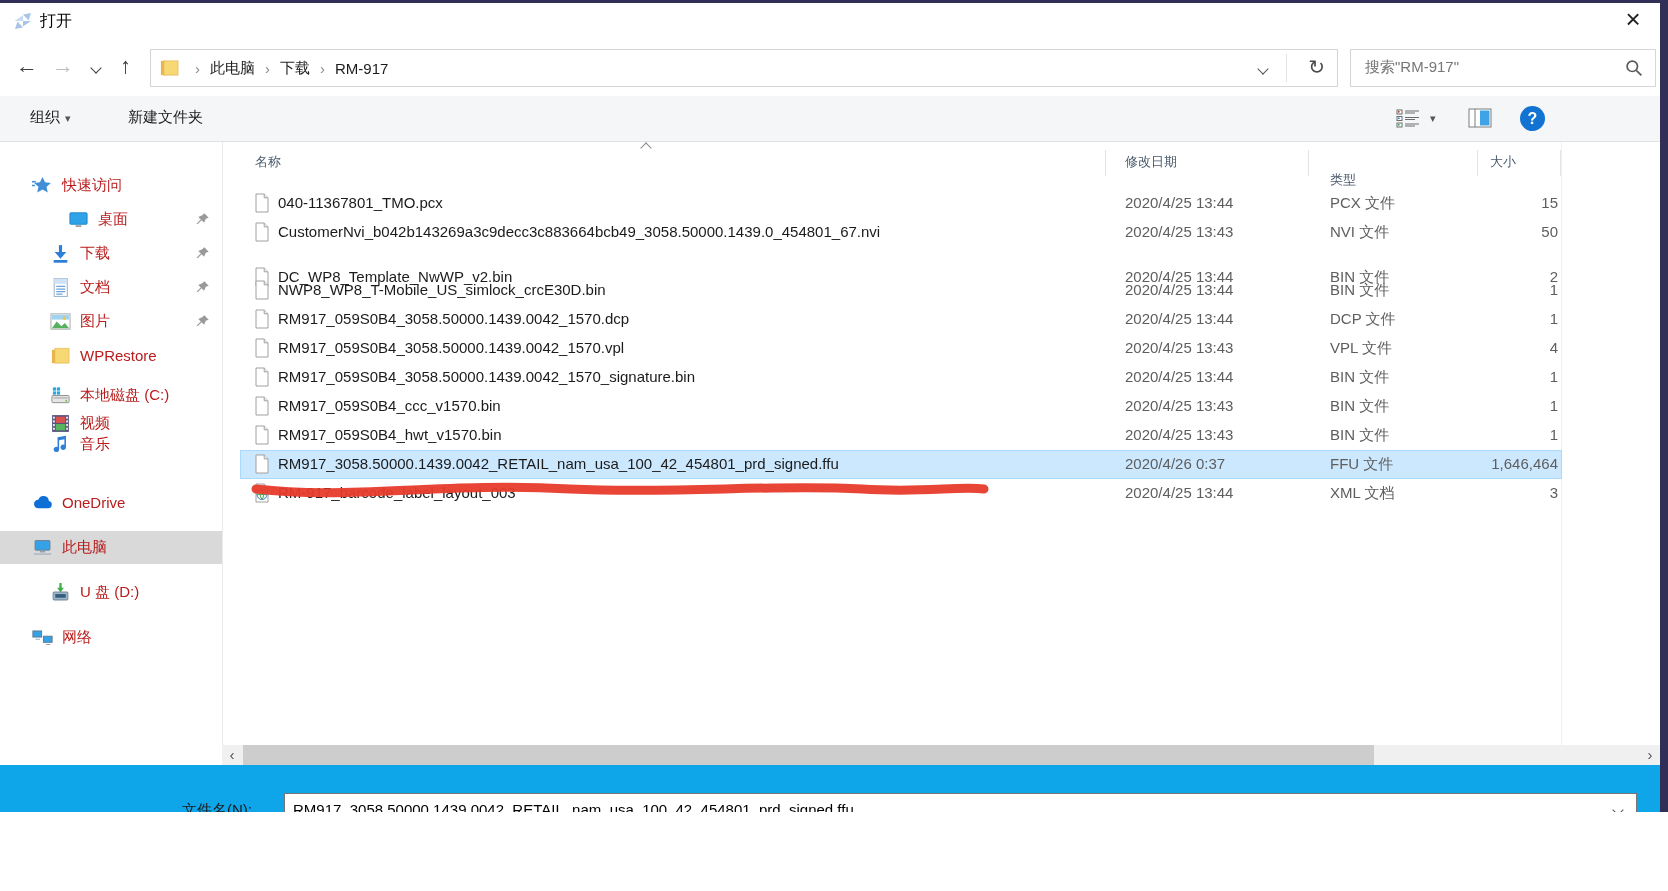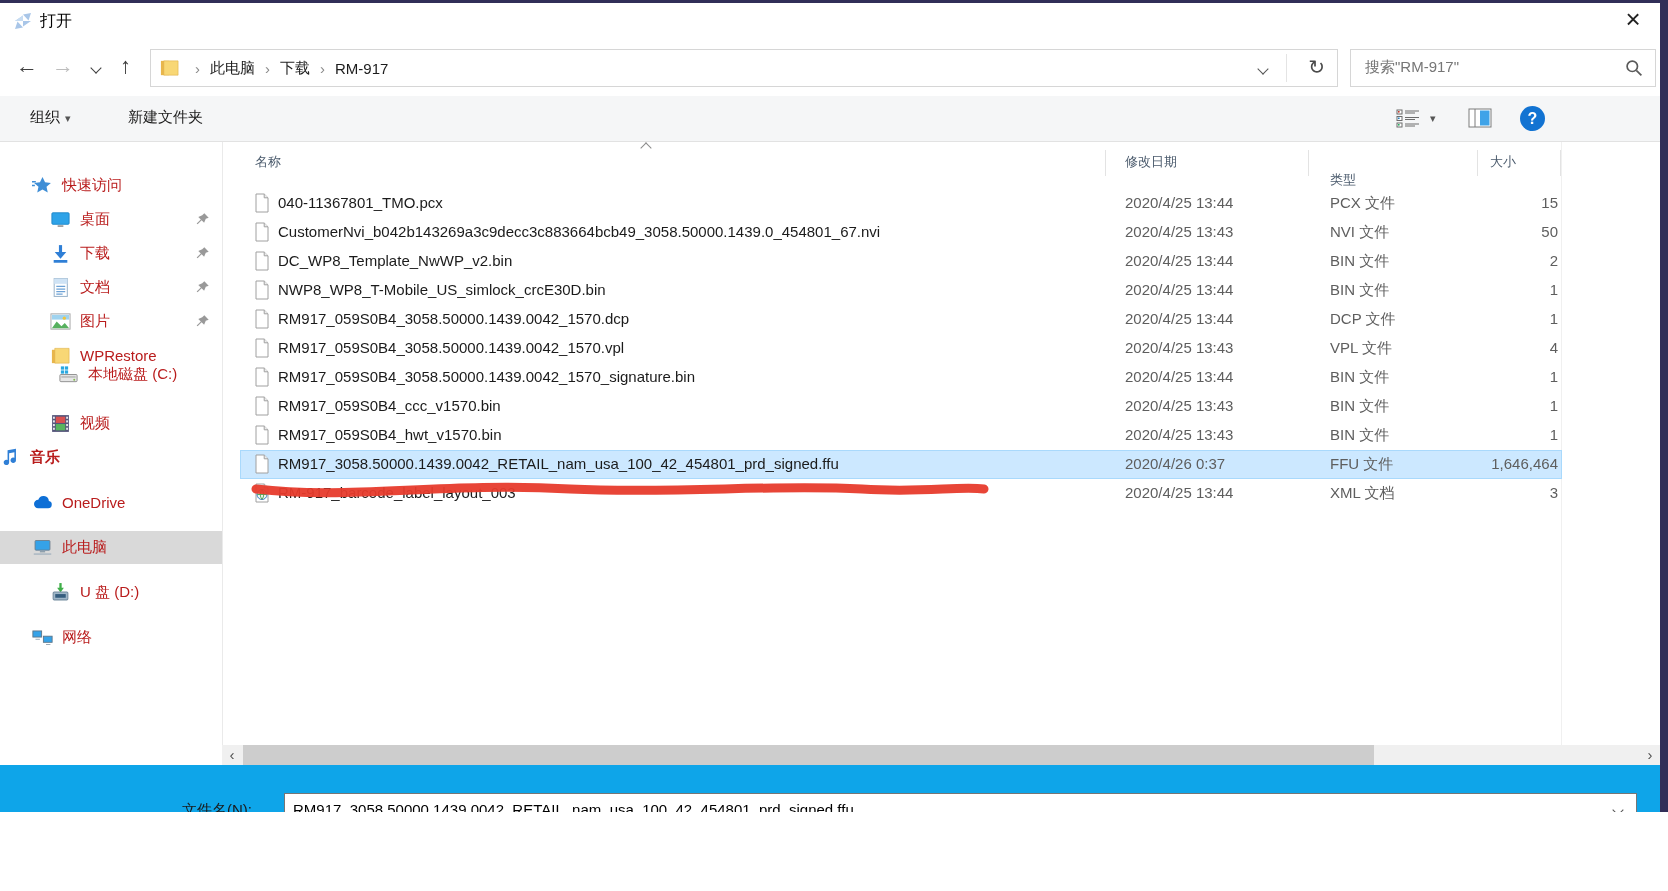--- a/index.html
+++ b/index.html
@@ -200,21 +200,21 @@
     <div class="sidebar" id="sidebar">
         <div class="side-item" style="top: 27px; padding-left: 32px;">
           <span class="side-icon">
             <svg viewBox="0 0 22 20">
               <path d="M11 1l2.7 5.7 6.1.6-4.6 4.1 1.3 6-5.5-3.1-5.5 3.1 1.3-6-4.6-4.1 6.1-.6z" fill="#3f8ed6"></path>
               <path d="M0 6h4M0 10h3" stroke="#3f8ed6" stroke-width="1.6"></path>
             </svg>
           </span>
           <span>快速访问</span>
         </div>
-        <div class="side-item" style="top: 61px; padding-left: 50px;">
+        <div class="side-item" style="top: 61px; padding-left: 68px;">
           <span class="side-icon">
             <svg viewBox="0 0 22 20">
               <rect x="2" y="3" width="18" height="12" rx="1" fill="#2ea3e8" stroke="#2188c9"></rect>
               <rect x="8" y="16" width="6" height="1.8" fill="#9b9b9b"></rect>
             </svg>
           </span>
           <span>桌面</span>
           <span class="side-pin"><svg viewBox="0 0 16 16">
               <path d="M10.3 1.3l4.4 4.4-2.9 1.1-1.7 3.9-2.5-2.5-4 4.1-.9-.9 4.1-4-2.5-2.5 3.9-1.7z" fill="#8f8f8f"></path>
             </svg></span>
@@ -261,21 +261,21 @@
         </div>
         <div class="side-item" style="top: 197px; padding-left: 50px;">
           <span class="side-icon">
             <svg viewBox="0 0 22 20">
               <path d="M2 4h8v14H2z" fill="#e8b64c"></path>
               <path d="M5 2.5h15v15.5H5z" fill="#f8d775" stroke="#dfae44" stroke-width=".6"></path>
             </svg>
           </span>
           <span>WPRestore</span>
         </div>
-        <div class="side-item" style="top: 216px; padding-left: 50px; margin-left: 8px;">
+        <div class="side-item" style="top: 237px; padding-left: 50px;">
           <span class="side-icon">
             <svg viewBox="0 0 22 20">
               <rect x="2" y="10" width="18" height="7.5" rx="1" fill="#e6e6e6" stroke="#8f8f8f"></rect>
               <rect x="3.5" y="11.5" width="15" height="2" fill="#bfbfbf"></rect>
               <circle cx="17" cy="15.5" r="1" fill="#7fba4a"></circle>
               <rect x="3" y="1.5" width="3.4" height="3.4" fill="#29a8e0"></rect>
               <rect x="7.2" y="1.5" width="3.4" height="3.4" fill="#29a8e0"></rect>
               <rect x="3" y="5.7" width="3.4" height="3.4" fill="#29a8e0"></rect>
               <rect x="7.2" y="5.7" width="3.4" height="3.4" fill="#29a8e0"></rect>
             </svg>
@@ -295,21 +295,21 @@
                 <rect x="3" y="14" width="1.5" height="2"></rect>
                 <rect x="15.5" y="3.5" width="1.5" height="2"></rect>
                 <rect x="15.5" y="7" width="1.5" height="2"></rect>
                 <rect x="15.5" y="10.5" width="1.5" height="2"></rect>
                 <rect x="15.5" y="14" width="1.5" height="2"></rect>
               </g>
             </svg>
           </span>
           <span>视频</span>
         </div>
-        <div class="side-item" style="top: 299px;  font-weight: bold;">
+        <div class="side-item" style="top: 286px; padding-left: 50px;">
           <span class="side-icon">
             <svg viewBox="0 0 20 20">
               <path d="M7.2 3.2l8-1.6v10.9a2.6 2.6 0 11-1.5-2.3V5l-5 1v8.6a2.6 2.6 0 11-1.5-2.3z" fill="#2f7fd6"></path>
             </svg>
           </span>
           <span>音乐</span>
         </div>
         <div class="side-item" style="top: 344px; padding-left: 32px;">
           <span class="side-icon">
             <svg viewBox="0 0 24 16">
@@ -379,21 +379,21 @@
         <div class="frow" style="top: 29px;">
           <span class="f-icon"><svg viewBox="0 0 16 20">
               <path d="M2 1h8.2L14 4.8V19H2z" fill="#fff" stroke="#a0a0a0"></path>
               <path d="M10.2 1v3.8H14" fill="#ededed" stroke="#a0a0a0"></path>
             </svg></span>
           <span class="f-name">CustomerNvi_b042b143269a3c9decc3c883664bcb49_3058.50000.1439.0_454801_67.nvi</span>
           <span class="f-date">2020/4/25 13:43</span>
           <span class="f-type">NVI 文件</span>
           <span class="f-size">50</span>
         </div>
-        <div class="frow" style="top: 58px; text-decoration: underline;">
+        <div class="frow" style="top: 74px; text-decoration: underline;">
           <span class="f-icon"><svg viewBox="0 0 16 20">
               <path d="M2 1h8.2L14 4.8V19H2z" fill="#fff" stroke="#a0a0a0"></path>
               <path d="M10.2 1v3.8H14" fill="#ededed" stroke="#a0a0a0"></path>
             </svg></span>
           <span class="f-name">DC_WP8_Template_NwWP_v2.bin</span>
           <span class="f-date">2020/4/25 13:44</span>
           <span class="f-type">BIN 文件</span>
           <span class="f-size">2</span>
         </div>
         <div class="frow" style="top: 87px;">

